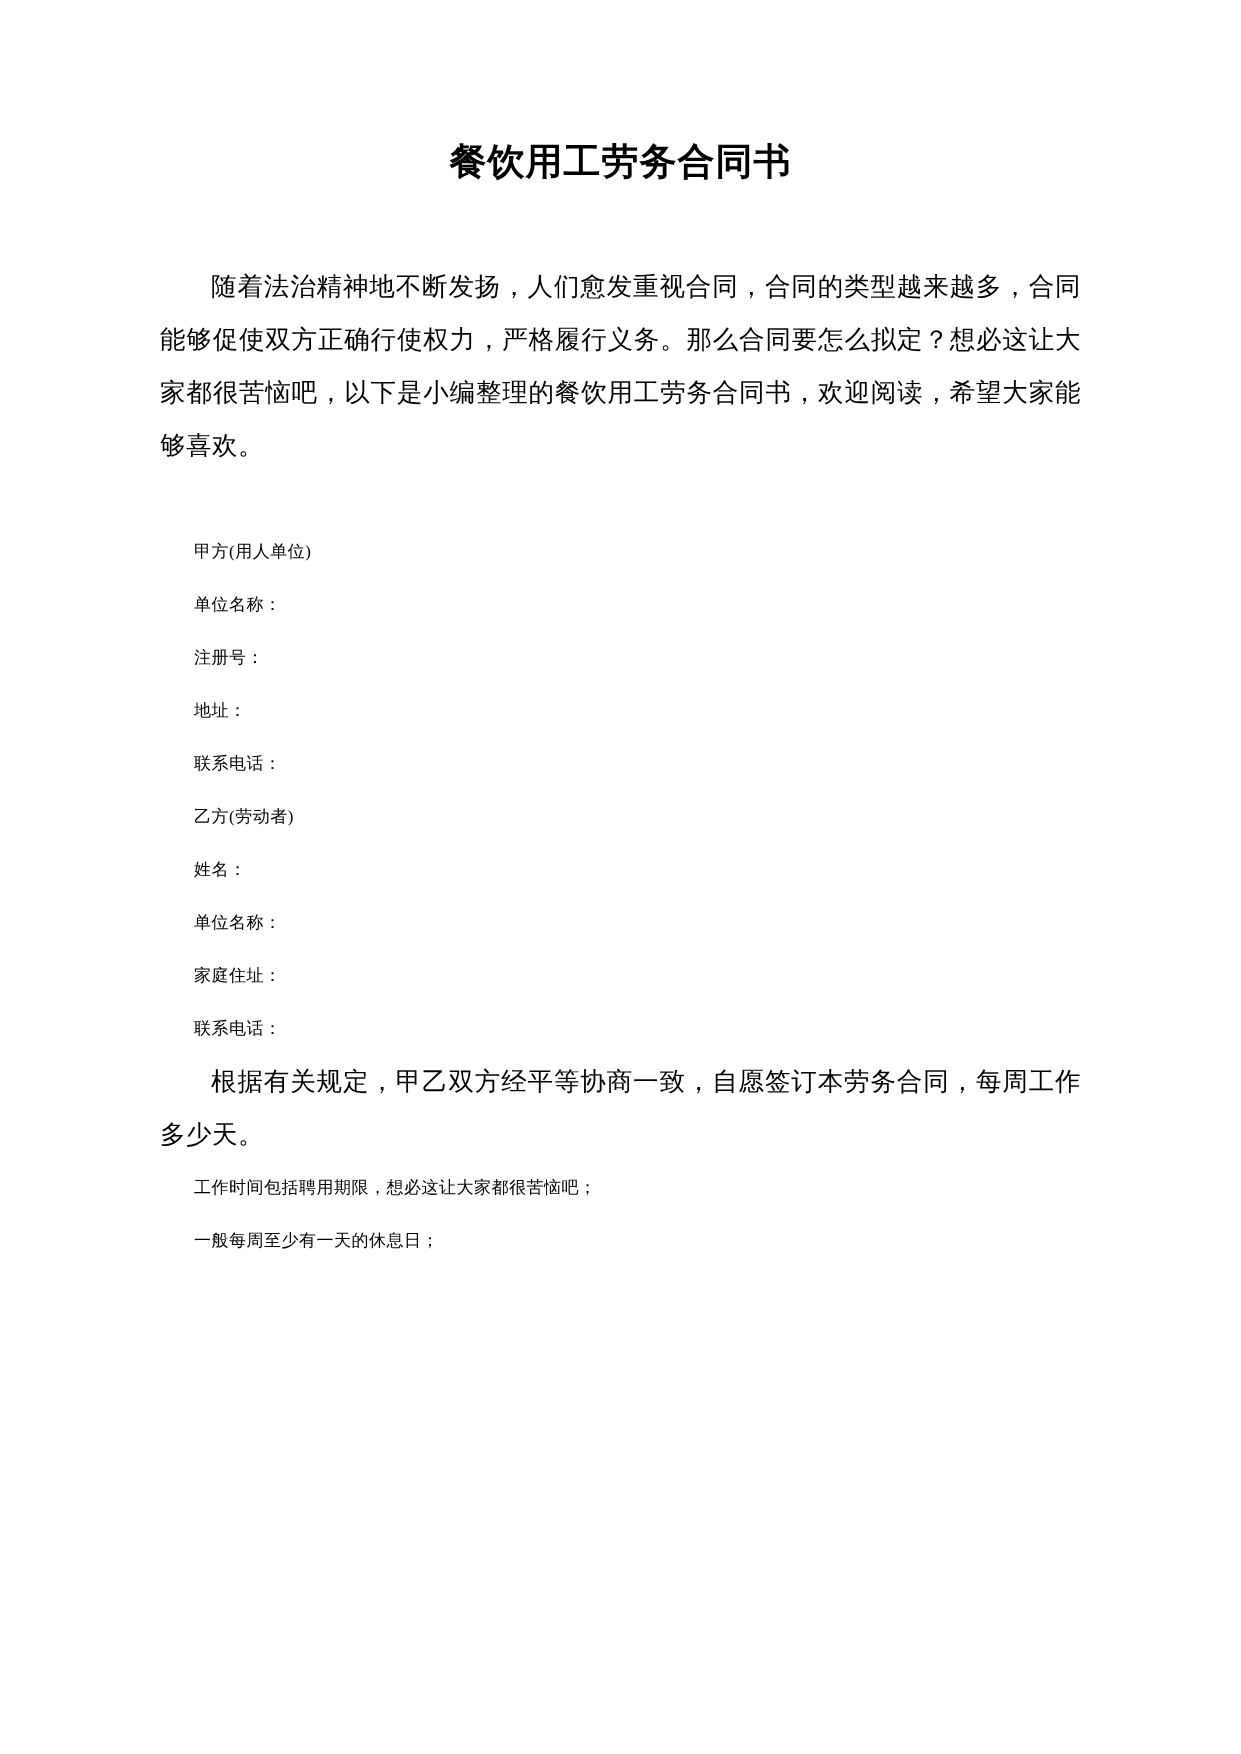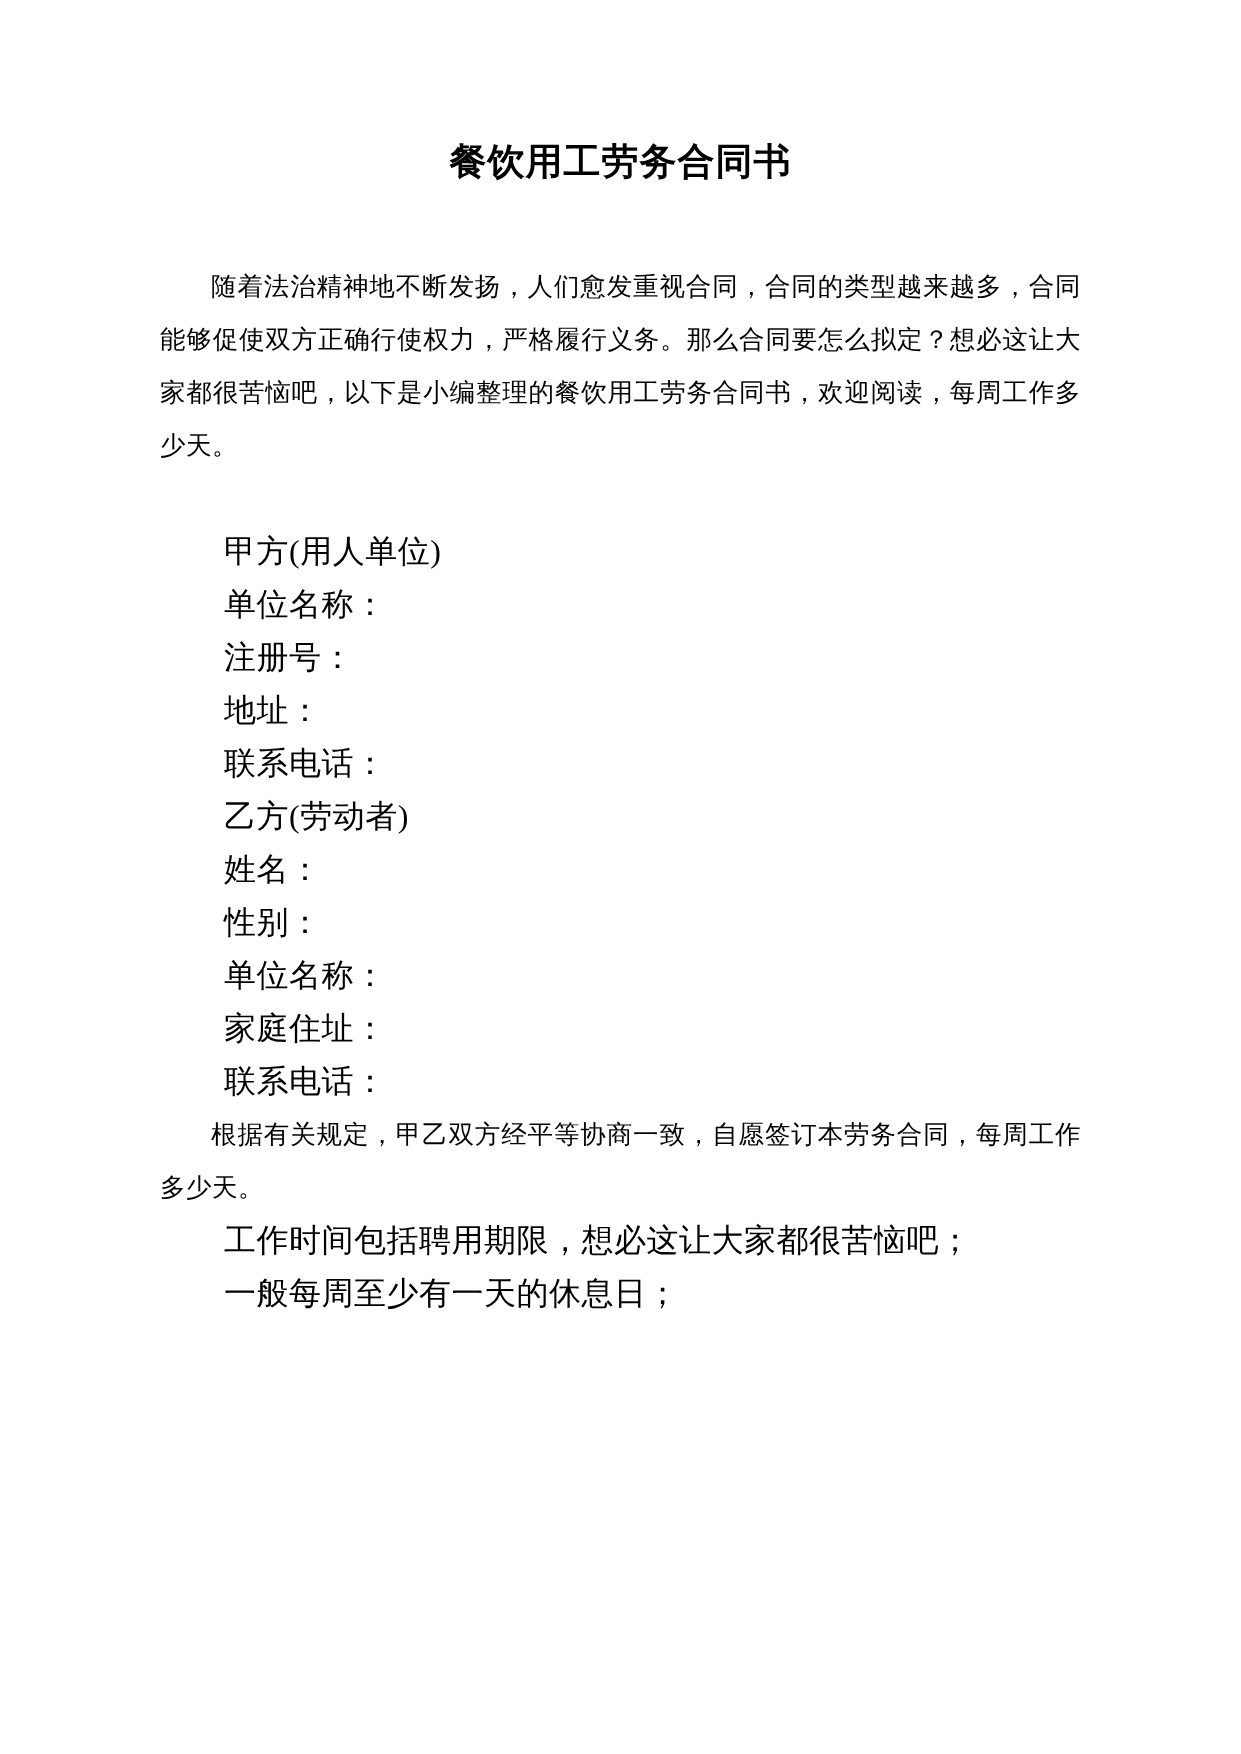--- a/index.html
+++ b/index.html
@@ -42,48 +42,47 @@
     letter-spacing: 0.5px;
   }
   p.indent {
     text-indent: 2em;
   }
   .gap {
     height: 53px;
   }
   .field-line {
     margin: 0;
-    font-size: 32px;
+    font-size: 17px;
     line-height: 53px;
     text-indent: 2em;
     letter-spacing: 0.5px;
   }
 </style>
 </head>
 <body>
 
 <div class="page">
 
   <h1 class="doc-title">餐饮用工劳务合同书</h1>
 
   <div class="body-block">
 
-    <p class="para indent">随着法治精神地不断发扬，人们愈发重视合同，合同的类型越来越多，合同能够促使双方正确行使权力，严格履行义务。那么合同要怎么拟定？想必这让大家都很苦恼吧，以下是小编整理的餐饮用工劳务合同书，欢迎阅读，每周工作多少天。</p>
+    <p class="para indent">随着法治精神地不断发扬，人们愈发重视合同，合同的类型越来越多，合同能够促使双方正确行使权力，严格履行义务。那么合同要怎么拟定？想必这让大家都很苦恼吧，以下是小编整理的餐饮用工劳务合同书，欢迎阅读，希望大家能够喜欢。</p>
 
     <div class="gap"></div>
 
     <p class="field-line">甲方(用人单位)</p>
     <p class="field-line">单位名称：</p>
     <p class="field-line">注册号：</p>
     <p class="field-line">地址：</p>
     <p class="field-line">联系电话：</p>
 
     <p class="field-line">乙方(劳动者)</p>
     <p class="field-line">姓名：</p>
-    <p class="field-line">性别：</p>
     <p class="field-line">单位名称：</p>
     <p class="field-line">家庭住址：</p>
     <p class="field-line">联系电话：</p>
 
     <p class="para indent">根据有关规定，甲乙双方经平等协商一致，自愿签订本劳务合同，每周工作多少天。</p>
 
     <p class="field-line">工作时间包括聘用期限，想必这让大家都很苦恼吧；</p>
     <p class="field-line">一般每周至少有一天的休息日；</p>
 
   </div>

